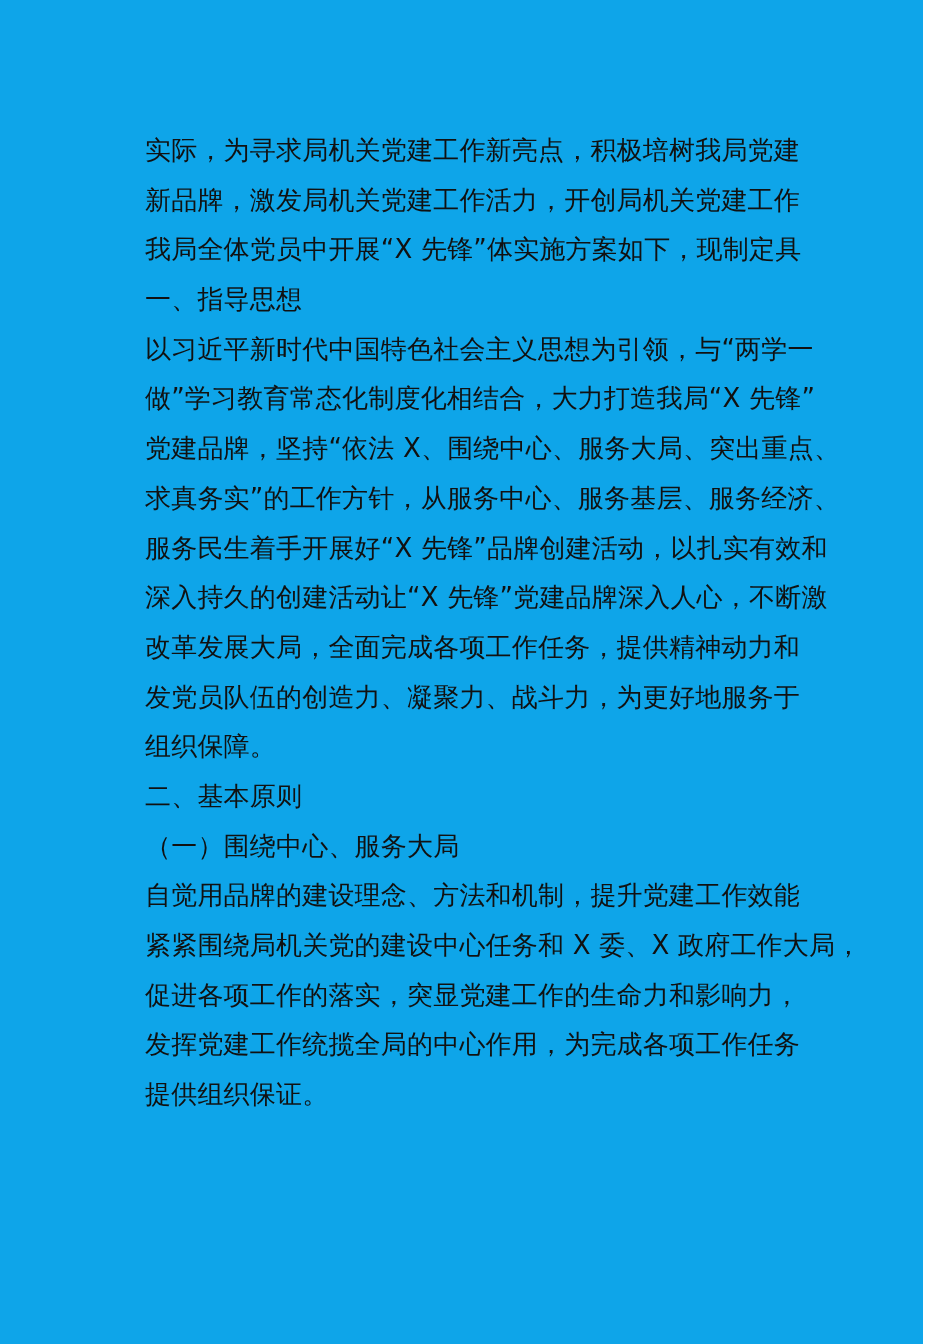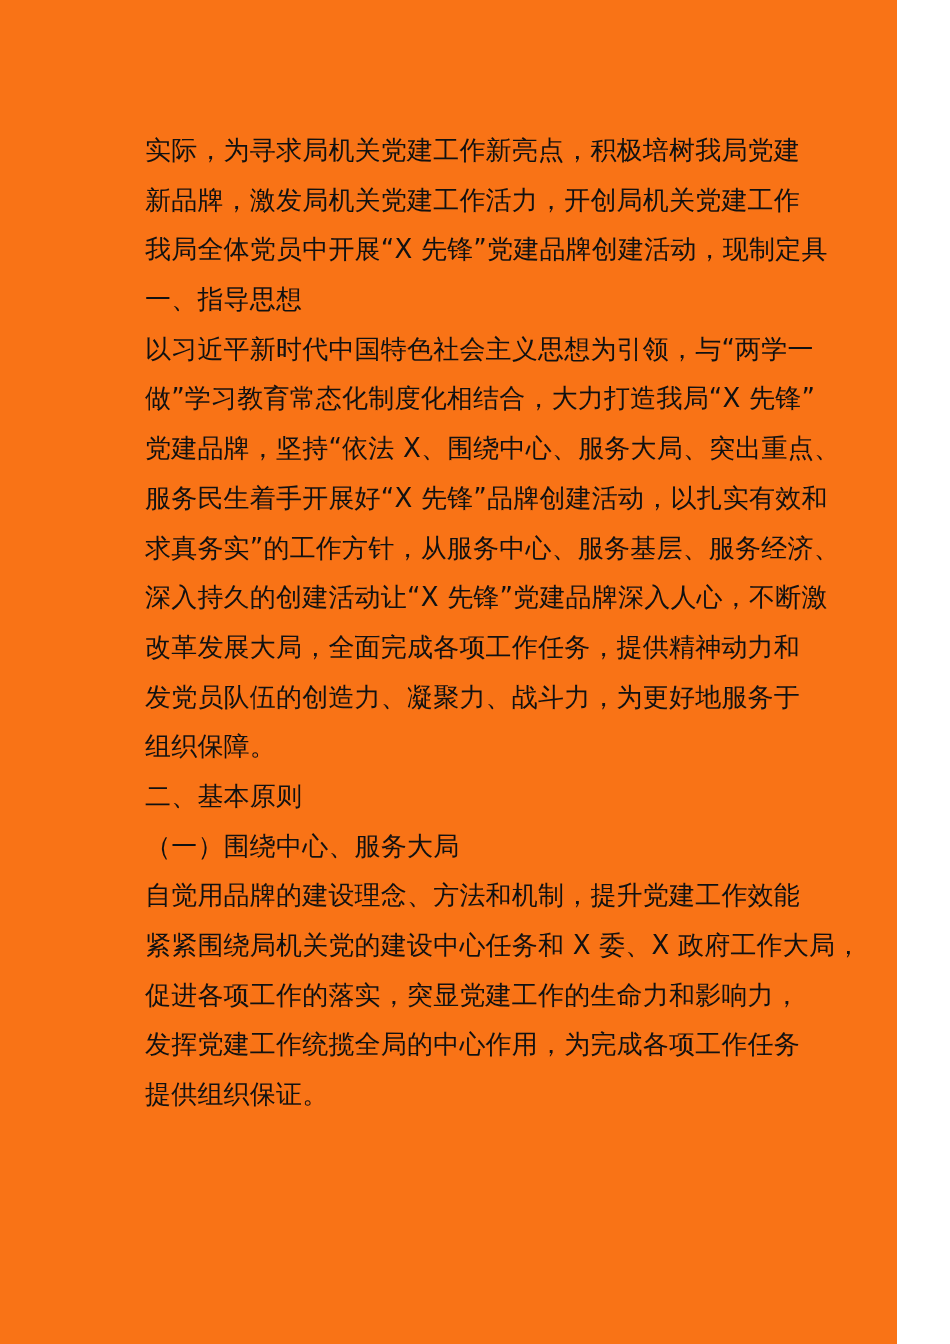--- a/index.html
+++ b/index.html
@@ -14,21 +14,22 @@
       overflow: hidden;
       font-family: "DejaVu Sans", "Liberation Sans", sans-serif;
       color: #111111;
     }
     .page {
       position: absolute;
       left: 0;
       top: 0;
       width: 897px;
       height: 1344px;
-      background: #f97316;
+      background: #0ea5e9;
+      padding-left: 26px;
     }
     .content {
       position: absolute;
       left: 145px;
       top: 126px;
       width: 700px;
     }
     .line {
       display: block;
       height: 49.7px;
@@ -38,27 +39,27 @@
       letter-spacing: 0.2px;
     }
   </style>
 </head>
 <body>
 
 <div class="page">
   <div class="content">
     <span class="line">实际，为寻求局机关党建工作新亮点，积极培树我局党建</span>
     <span class="line">新品牌，激发局机关党建工作活力，开创局机关党建工作</span>
-    <span class="line">我局全体党员中开展“X 先锋”党建品牌创建活动，现制定具</span>
+    <span class="line">我局全体党员中开展“X 先锋”体实施方案如下，现制定具</span>
     <span class="line">一、指导思想</span>
     <span class="line">以习近平新时代中国特色社会主义思想为引领，与“两学一</span>
     <span class="line">做”学习教育常态化制度化相结合，大力打造我局“X 先锋”</span>
     <span class="line">党建品牌，坚持“依法 X、围绕中心、服务大局、突出重点、</span>
+    <span class="line">求真务实”的工作方针，从服务中心、服务基层、服务经济、</span>
     <span class="line">服务民生着手开展好“X 先锋”品牌创建活动，以扎实有效和</span>
-    <span class="line">求真务实”的工作方针，从服务中心、服务基层、服务经济、</span>
     <span class="line">深入持久的创建活动让“X 先锋”党建品牌深入人心，不断激</span>
     <span class="line">改革发展大局，全面完成各项工作任务，提供精神动力和</span>
     <span class="line">发党员队伍的创造力、凝聚力、战斗力，为更好地服务于</span>
     <span class="line">组织保障。</span>
     <span class="line">二、基本原则</span>
     <span class="line">（一）围绕中心、服务大局</span>
     <span class="line">自觉用品牌的建设理念、方法和机制，提升党建工作效能</span>
     <span class="line">紧紧围绕局机关党的建设中心任务和 X 委、X 政府工作大局，</span>
     <span class="line">促进各项工作的落实，突显党建工作的生命力和影响力，</span>
     <span class="line">发挥党建工作统揽全局的中心作用，为完成各项工作任务</span>

